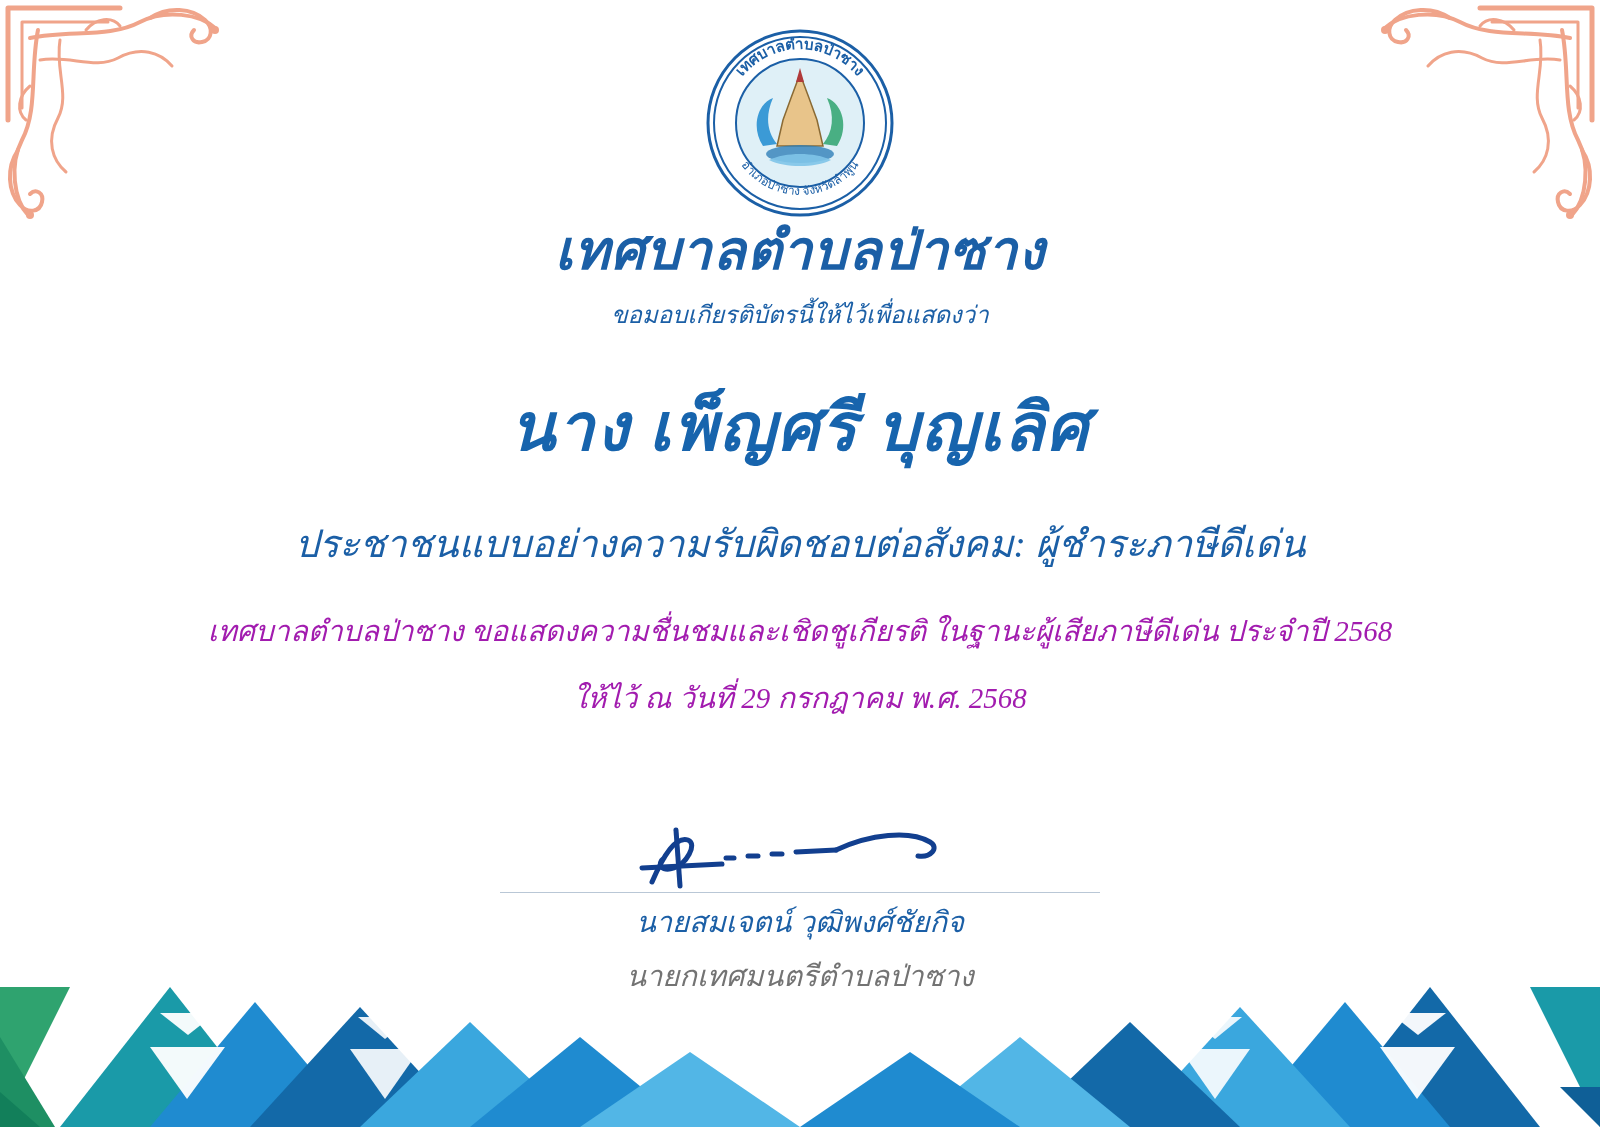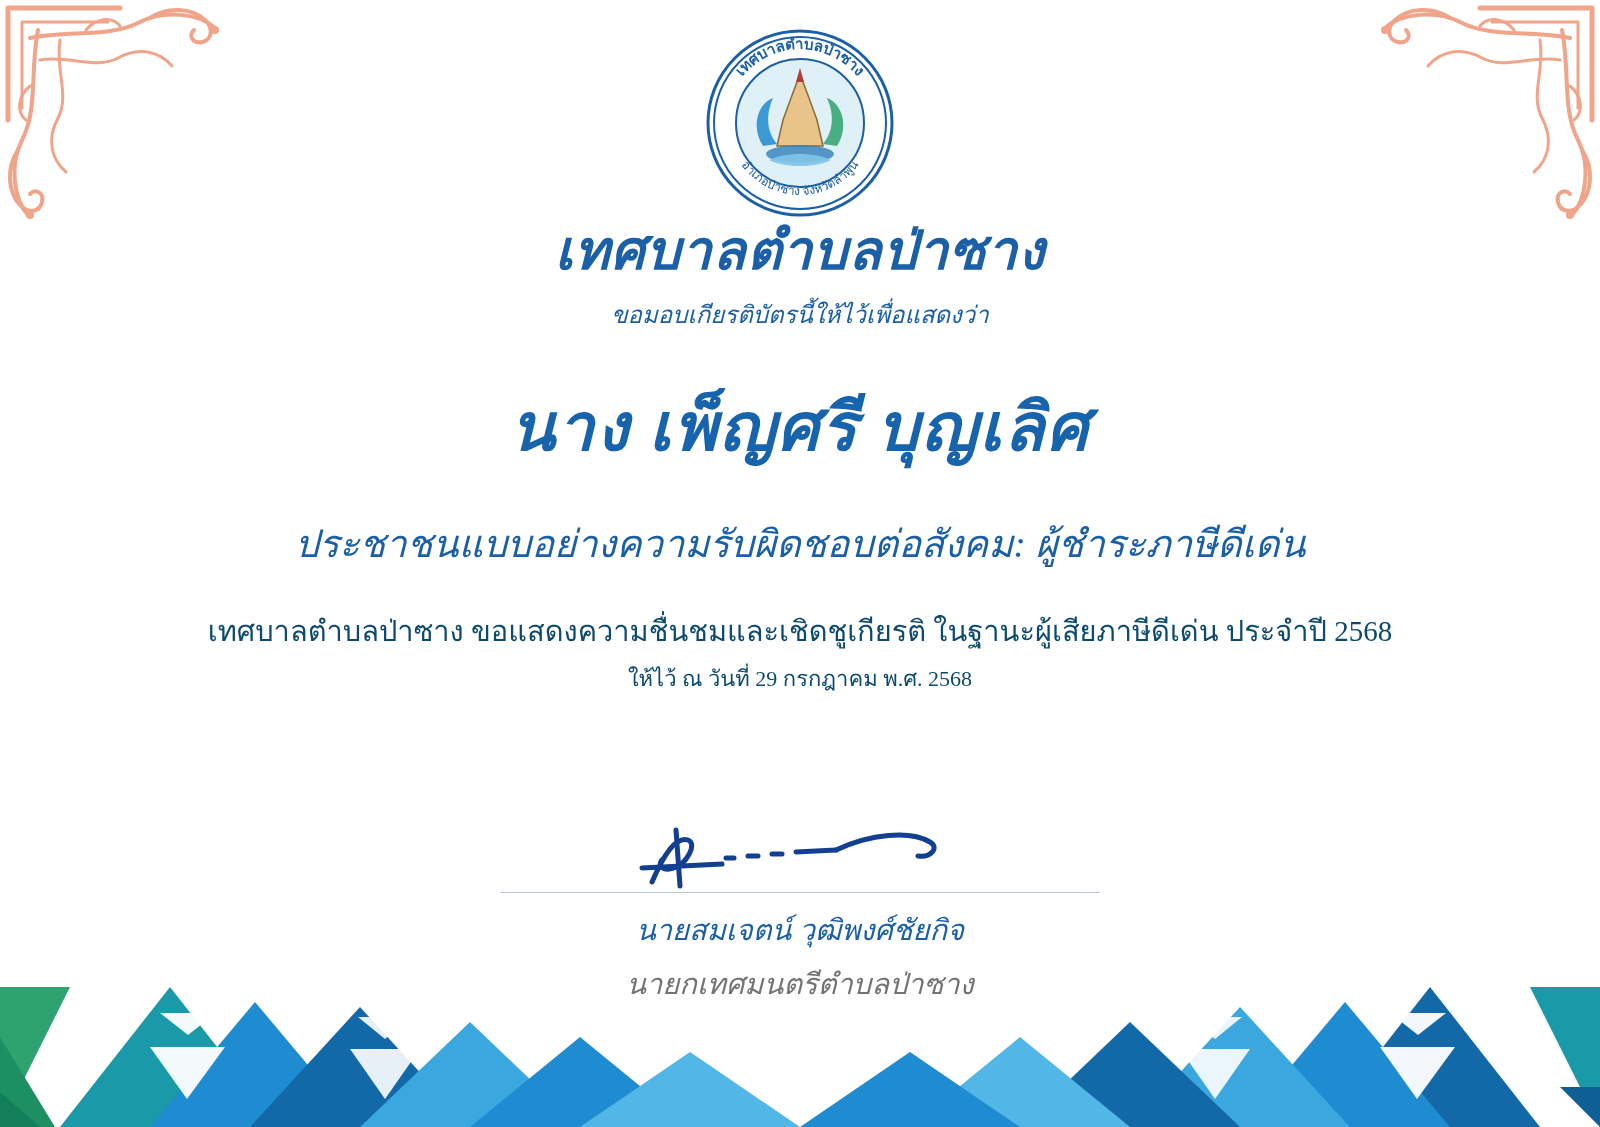--- a/index.html
+++ b/index.html
@@ -86,30 +86,31 @@
     font-family: Liberation Serif, serif;
   }
   .award-title {
     margin-top: 34px;
     font-size: 38px;
     color: #1b5fa6;
     font-style: italic;
   }
   .body-lines {
     margin-top: 34px;
-    color: #0c4a6e;
+    color: #a21caf;
+    font-style: italic;
   }
   .body-line {
     font-size: 29px;
     line-height: 1.62;
   }
   .date-line {
-    font-size: 22px;
+    font-size: 29px;
     line-height: 1.62;
-    margin-top: 6px;
+    margin-top: 20px;
   }
 
   
   .signature-block {
     position: absolute;
     top: 830px;
     left: 50%;
     transform: translateX(-50%);
     width: 620px;
     text-align: center;
@@ -124,21 +125,21 @@
     top: -6px;
     transform: translateX(-50%);
   }
   .sig-rule {
     width: 600px;
     height: 1px;
     background: #b9c7d6;
     margin: 0 auto;
   }
   .signer-name {
-    margin-top: 14px;
+    margin-top: 6px;
     font-size: 29px;
     color: #1b5fa6;
     font-style: italic;
   }
   .signer-role {
     margin-top: 8px;
     font-size: 29px;
     color: #737373;
     font-style: italic;
   }

